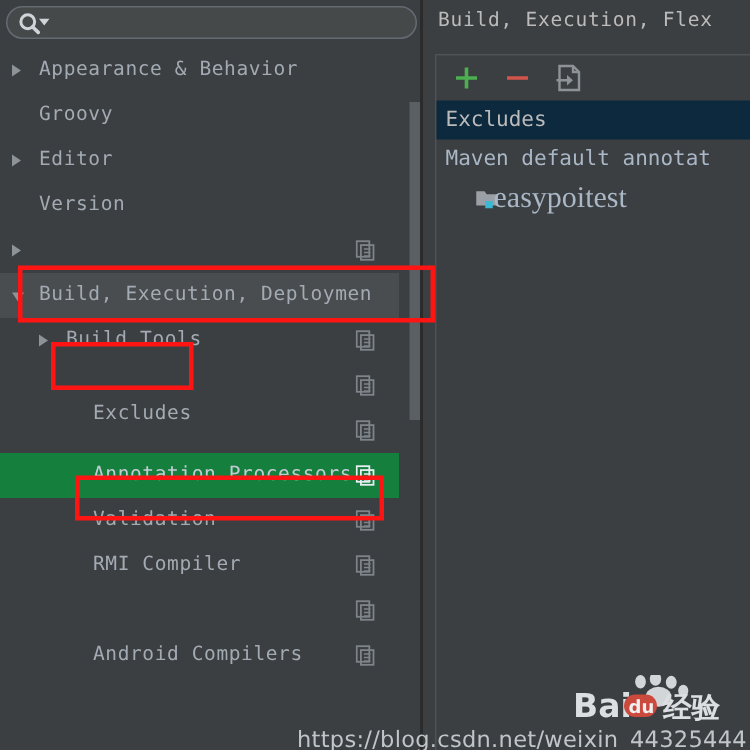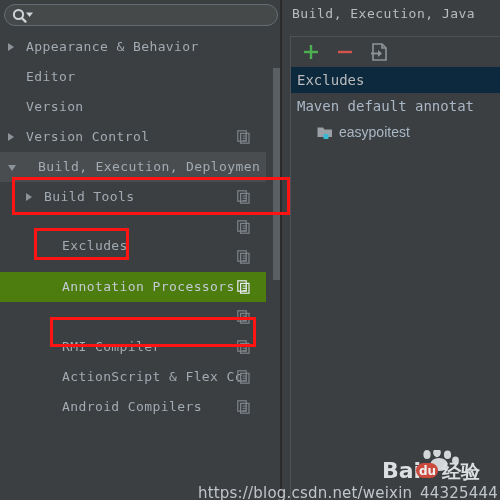--- a/index.html
+++ b/index.html
@@ -78,21 +78,21 @@
     position: relative;
     height: 30px;
     line-height: 30px;
     white-space: nowrap;
     box-sizing: border-box;
     color: #a2aab3;
     font-size: 13px;
     letter-spacing: 0.4px;
   }
   .tree-row.sel {
-    background: #4d7c0f;
+    background: #15803d;
     color: #c3cbd4;
   }
   .tree-row.hl {
     background: #4a4d4f;
   }
   .arrow {
     position: absolute;
     width: 0;
     height: 0;
     top: 11px;
@@ -222,24 +222,24 @@
   }
   .folder-icon {
     position: absolute;
     left: 26px;
     top: 6px;
     width: 16px;
     height: 14px;
   }
   .folder-label {
     position: absolute;
-    left: 48px;
+    left: 38px;
     top: 0;
-    font-family: Liberation Sans, sans-serif;
-    font-size: 14px;
+    font-family: Liberation Serif, serif;
+    font-size: 20px;
   }
 
   
   .wm-url {
     position: absolute;
     left: 198px;
     top: 484px;
     font-family: "DejaVu Sans", "Liberation Sans", sans-serif;
     font-size: 15px;
     color: #d8dde2;
@@ -271,39 +271,42 @@
       </svg>
       <input class="search-input" type="text" value="" placeholder="" style="">
     </div>
 
     <div class="tree">
         <div class="tree-row">
           <div class="arrow right" style="left: 8px;"></div>
           <div class="lbl" style="left: 26px;">Appearance &amp; Behavior</div>
         </div>
         <div class="tree-row">
+          <div class="lbl" style="left: 26px;">Groovy</div>
+        </div>
+        <div class="tree-row">
+          <div class="arrow right" style="left: 8px;"></div>
           <div class="lbl" style="left: 26px;">Editor</div>
         </div>
         <div class="tree-row">
           <div class="lbl" style="left: 26px;">Version</div>
         </div>
         <div class="tree-row">
           <div class="arrow right" style="left: 8px;"></div>
-          <div class="lbl" style="left: 26px;">Version Control</div>
           <svg class="copy-icon" viewBox="0 0 13 14">
             <rect x="0.8" y="0.8" width="8.4" height="10.4" fill="none" stroke="#7d848a" stroke-width="1.2"></rect>
             <rect x="3.6" y="3.4" width="8.4" height="9.8" fill="none" stroke="#7d848a" stroke-width="1.2"></rect>
             <line x1="5.6" y1="6" x2="10" y2="6" stroke="#7d848a" stroke-width="1"></line>
             <line x1="5.6" y1="8.3" x2="10" y2="8.3" stroke="#7d848a" stroke-width="1"></line>
             <line x1="5.6" y1="10.6" x2="10" y2="10.6" stroke="#7d848a" stroke-width="1"></line>
           </svg>
         </div>
         <div class="tree-row hl">
           <div class="arrow down" style="left: 8px;"></div>
-          <div class="lbl" style="left: 26px; margin-left: 12px;">Build, Execution, Deploymen</div>
+          <div class="lbl" style="left: 26px;">Build, Execution, Deploymen</div>
         </div>
         <div class="tree-row">
           <div class="arrow right" style="left: 26px;"></div>
           <div class="lbl" style="left: 44px;">Build Tools</div>
           <svg class="copy-icon" viewBox="0 0 13 14">
             <rect x="0.8" y="0.8" width="8.4" height="10.4" fill="none" stroke="#7d848a" stroke-width="1.2"></rect>
             <rect x="3.6" y="3.4" width="8.4" height="9.8" fill="none" stroke="#7d848a" stroke-width="1.2"></rect>
             <line x1="5.6" y1="6" x2="10" y2="6" stroke="#7d848a" stroke-width="1"></line>
             <line x1="5.6" y1="8.3" x2="10" y2="8.3" stroke="#7d848a" stroke-width="1"></line>
             <line x1="5.6" y1="10.6" x2="10" y2="10.6" stroke="#7d848a" stroke-width="1"></line>
@@ -332,40 +335,40 @@
           <div class="lbl" style="left: 62px;">Annotation Processors</div>
           <svg class="copy-icon" viewBox="0 0 13 14">
             <rect x="0.8" y="0.8" width="8.4" height="10.4" fill="none" stroke="#e6ecf2" stroke-width="1.2"></rect>
             <rect x="3.6" y="3.4" width="8.4" height="9.8" fill="none" stroke="#e6ecf2" stroke-width="1.2"></rect>
             <line x1="5.6" y1="6" x2="10" y2="6" stroke="#e6ecf2" stroke-width="1"></line>
             <line x1="5.6" y1="8.3" x2="10" y2="8.3" stroke="#e6ecf2" stroke-width="1"></line>
             <line x1="5.6" y1="10.6" x2="10" y2="10.6" stroke="#e6ecf2" stroke-width="1"></line>
           </svg>
         </div>
         <div class="tree-row">
+          <div class="lbl" style="left: 62px;">Validation</div>
           <svg class="copy-icon" viewBox="0 0 13 14">
             <rect x="0.8" y="0.8" width="8.4" height="10.4" fill="none" stroke="#7d848a" stroke-width="1.2"></rect>
             <rect x="3.6" y="3.4" width="8.4" height="9.8" fill="none" stroke="#7d848a" stroke-width="1.2"></rect>
             <line x1="5.6" y1="6" x2="10" y2="6" stroke="#7d848a" stroke-width="1"></line>
             <line x1="5.6" y1="8.3" x2="10" y2="8.3" stroke="#7d848a" stroke-width="1"></line>
             <line x1="5.6" y1="10.6" x2="10" y2="10.6" stroke="#7d848a" stroke-width="1"></line>
           </svg>
         </div>
         <div class="tree-row">
           <div class="lbl" style="left: 62px;">RMI Compiler</div>
           <svg class="copy-icon" viewBox="0 0 13 14">
             <rect x="0.8" y="0.8" width="8.4" height="10.4" fill="none" stroke="#7d848a" stroke-width="1.2"></rect>
             <rect x="3.6" y="3.4" width="8.4" height="9.8" fill="none" stroke="#7d848a" stroke-width="1.2"></rect>
             <line x1="5.6" y1="6" x2="10" y2="6" stroke="#7d848a" stroke-width="1"></line>
             <line x1="5.6" y1="8.3" x2="10" y2="8.3" stroke="#7d848a" stroke-width="1"></line>
             <line x1="5.6" y1="10.6" x2="10" y2="10.6" stroke="#7d848a" stroke-width="1"></line>
           </svg>
         </div>
         <div class="tree-row">
-          <div class="lbl" style="left: 62px;">ActionScript &amp; Flex Cc</div>
           <svg class="copy-icon" viewBox="0 0 13 14">
             <rect x="0.8" y="0.8" width="8.4" height="10.4" fill="none" stroke="#7d848a" stroke-width="1.2"></rect>
             <rect x="3.6" y="3.4" width="8.4" height="9.8" fill="none" stroke="#7d848a" stroke-width="1.2"></rect>
             <line x1="5.6" y1="6" x2="10" y2="6" stroke="#7d848a" stroke-width="1"></line>
             <line x1="5.6" y1="8.3" x2="10" y2="8.3" stroke="#7d848a" stroke-width="1"></line>
             <line x1="5.6" y1="10.6" x2="10" y2="10.6" stroke="#7d848a" stroke-width="1"></line>
           </svg>
         </div>
         <div class="tree-row">
           <div class="lbl" style="left: 62px;">Android Compilers</div>
@@ -381,21 +384,21 @@
 
     <div class="tree-scroll-track">
       <div class="tree-scroll-thumb"></div>
     </div>
 
     <div class="panel-divider"></div>
   </div>
 
   <div class="right-panel">
 
-    <div class="right-title">Build, Execution, Java</div>
+    <div class="right-title">Build, Execution, Flex</div>
 
     <div class="proc-box">
 
       <div class="toolbar">
         <div class="tb-btn" style="left:8px">
           <svg viewBox="0 0 24 22" width="24" height="22">
             <line x1="12" y1="4" x2="12" y2="18" stroke="#4caf50" stroke-width="2.4"></line>
             <line x1="5" y1="11" x2="19" y2="11" stroke="#4caf50" stroke-width="2.4"></line>
           </svg>
         </div>

